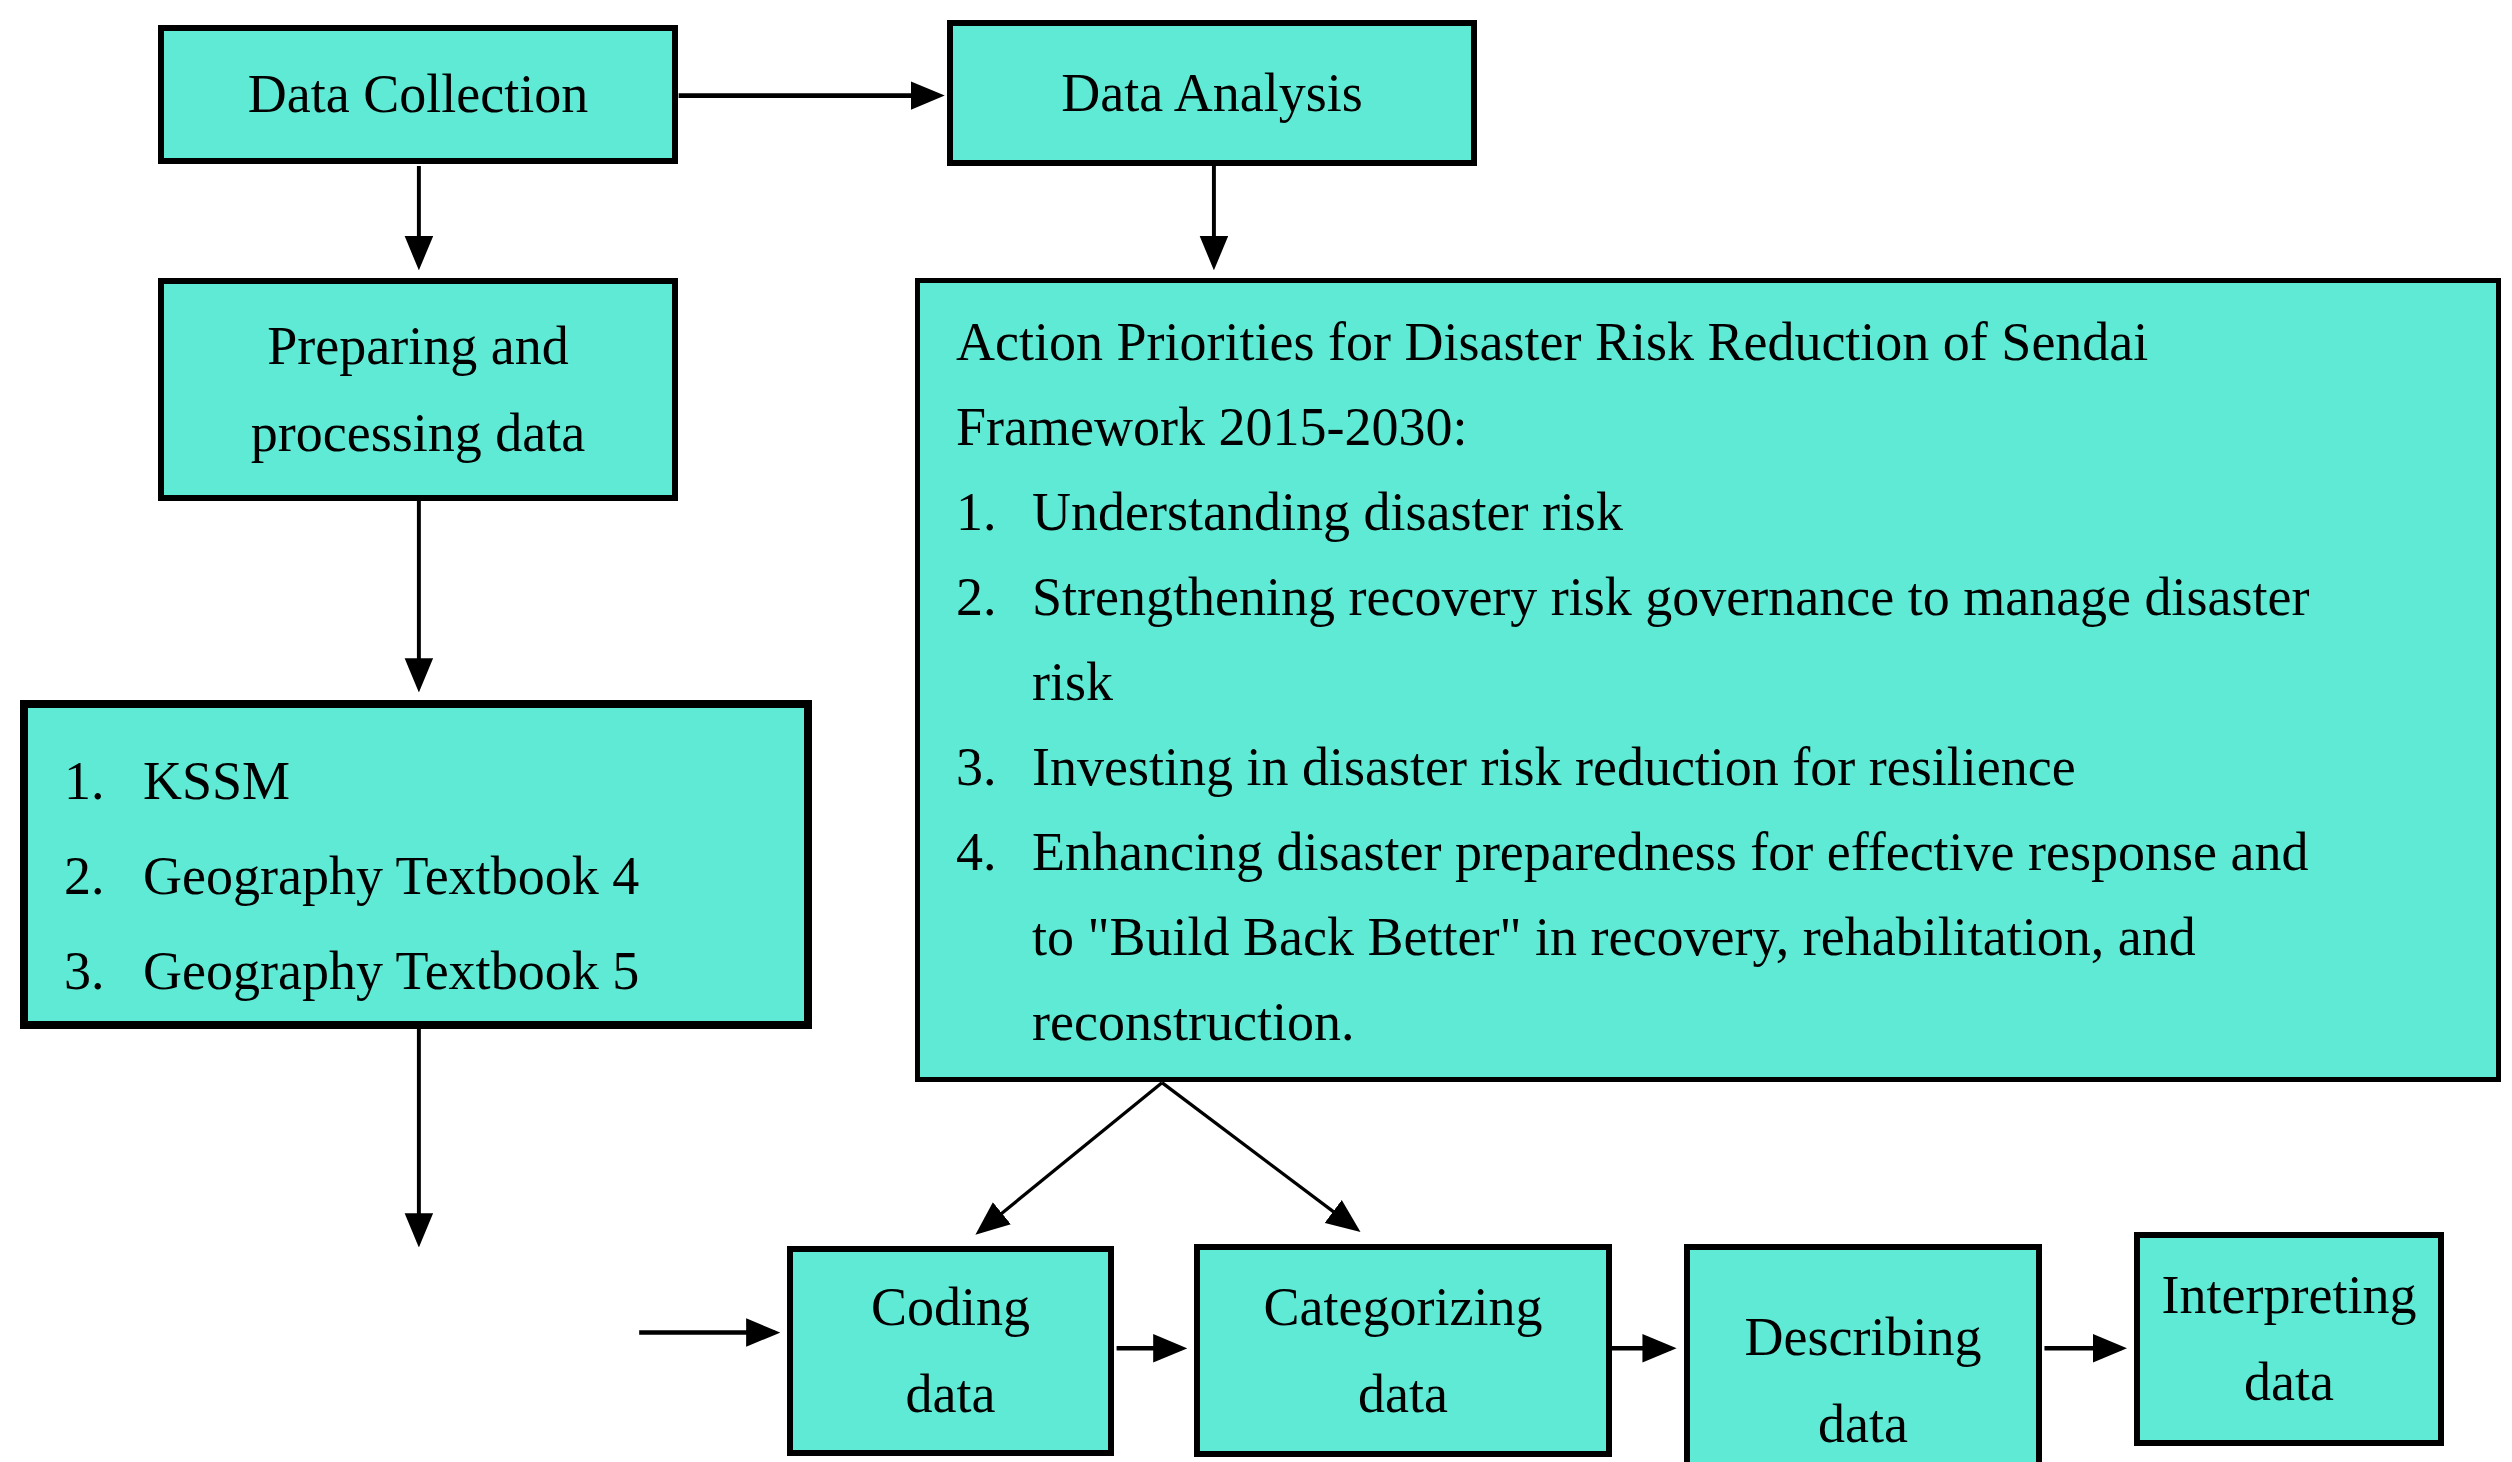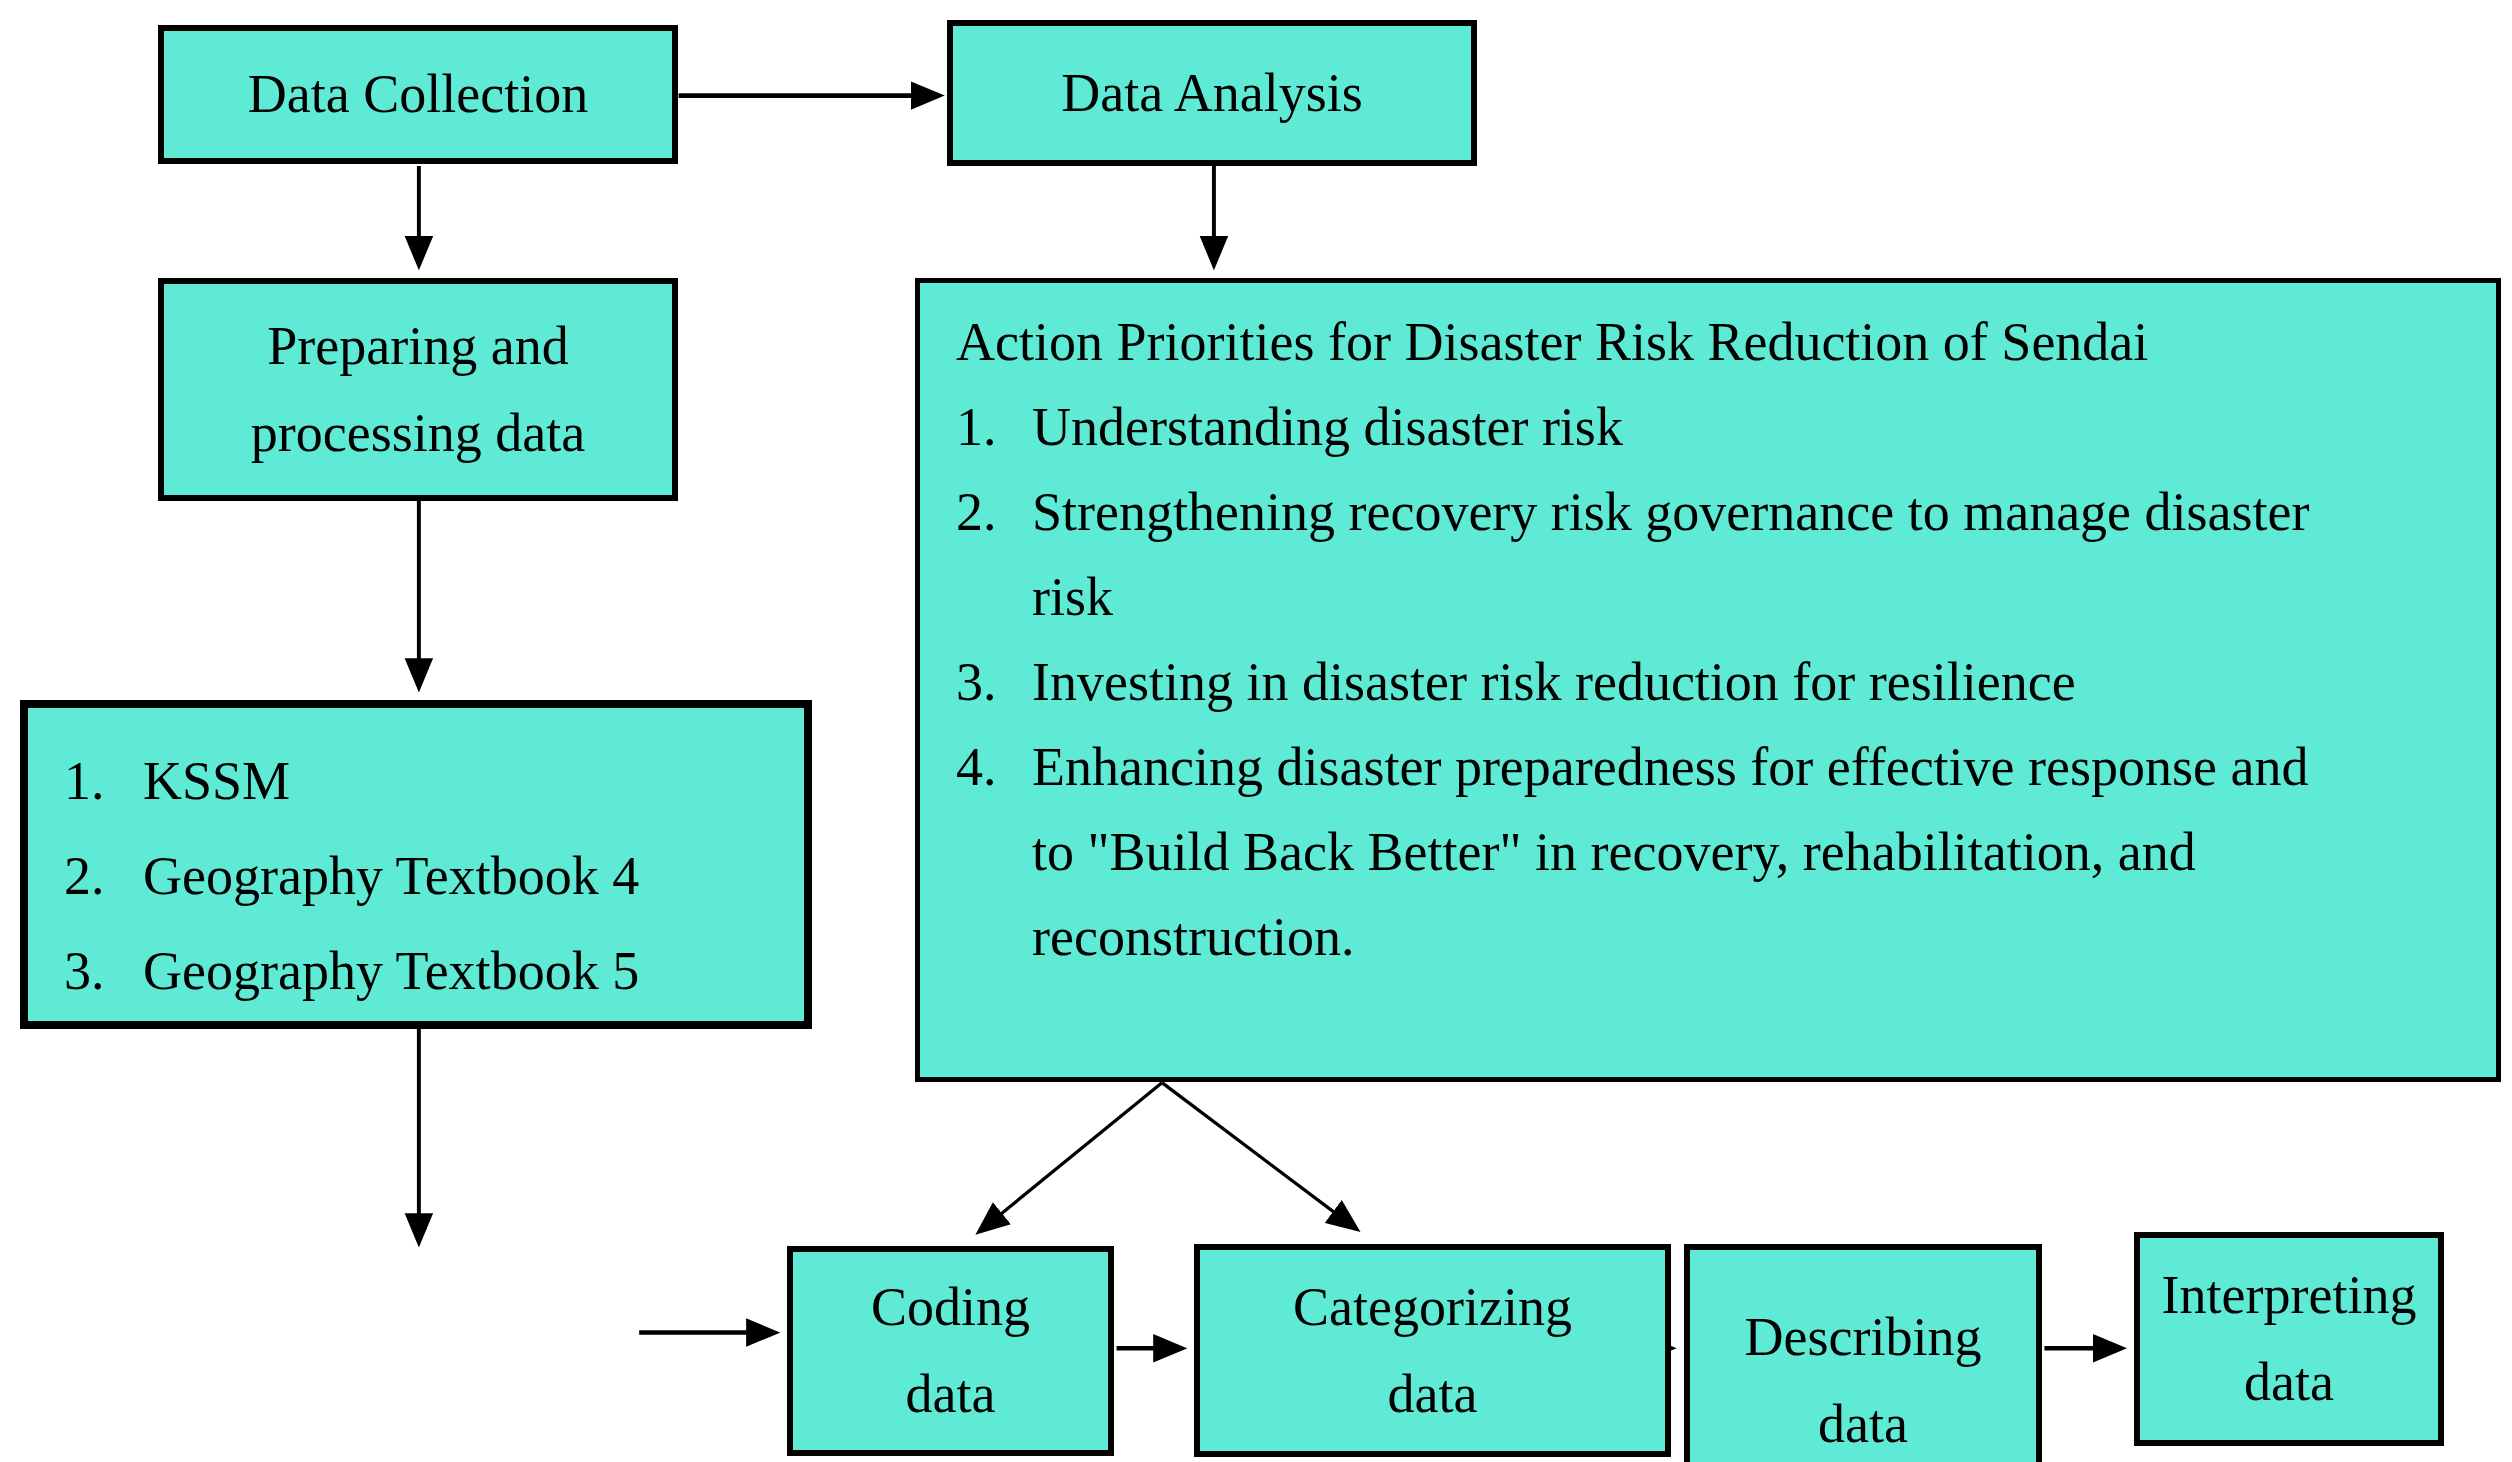--- a/index.html
+++ b/index.html
@@ -64,21 +64,21 @@
     padding: 17px 20px 16px 36px;
   }
   #sendai .hline { display: block; line-height: 85px; white-space: nowrap; }
   #sendai .num-row { display: flex; line-height: 85px; }
   #sendai .num     { flex: 0 0 76px; }
   #sendai .itext   { flex: 1; }
   #sendai .iline   { display: block; white-space: nowrap; }
   
   #reading      { left: 202px;  top: 1255px; width: 434px; height: 153px; }
   #coding       { left: 787px; top: 1246px; width: 327px; height: 210px; }
-  #categorizing { left: 1194px; top: 1244px; width: 477px; height: 213px; }
+  #categorizing { left: 1194px; top: 1244px; width: 418px; height: 213px; }
   #describing   { left: 1684px; top: 1244px; width: 358px; height: 274px; }
   #interpreting { left: 2134px; top: 1232px; width: 310px; height: 214px; }
 </style>
 </head>
 <body>
 
 <div id="canvas">
 
   <svg id="arrow-layer" viewBox="0 0 3820 2224" xmlns="http://www.w3.org/2000/svg">
     <defs>
@@ -122,20 +122,21 @@
       <span class="itext">Geography Textbook 4</span>
     </div>
     <div class="num-row">
       <span class="num">3.</span>
       <span class="itext">Geography Textbook 5</span>
     </div>
   </div>
 
   <div id="sendai" class="box">
     <span class="hline">Action Priorities for Disaster Risk Reduction of Sendai</span>
+    <span class="hline">Framework 2015-2030:</span>
 
     <div class="num-row">
       <span class="num">1.</span>
       <span class="itext">
         <span class="iline">Understanding disaster risk</span>
       </span>
     </div>
 
     <div class="num-row">
       <span class="num">2.</span>

